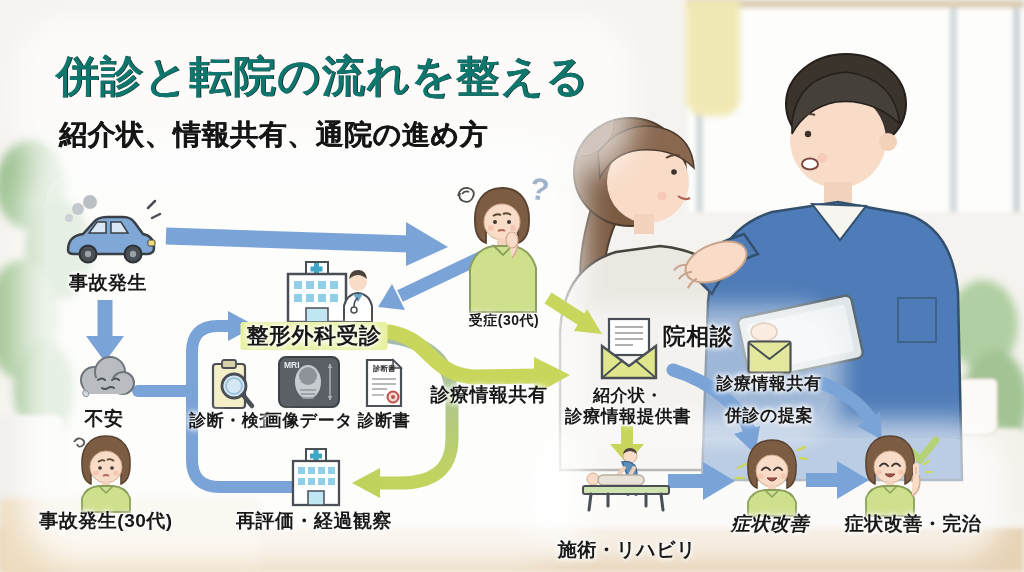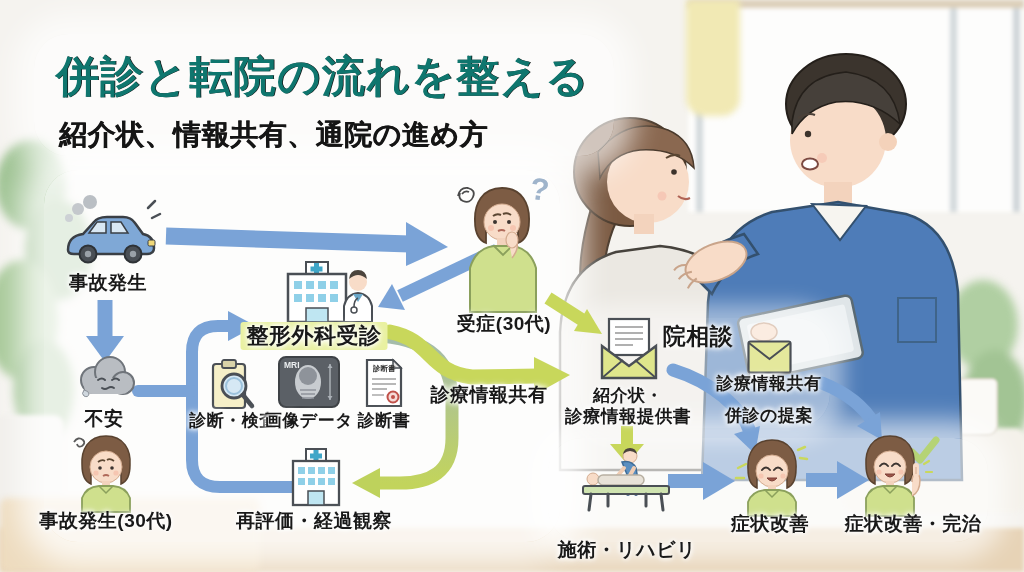--- a/index.html
+++ b/index.html
@@ -14,21 +14,21 @@
   .soft-panel{
     position:absolute;background:rgba(255,255,255,.78);border-radius:34px;
     box-shadow:0 0 30px 24px rgba(255,255,255,.78);
   }
   .label{
     position:absolute;font-weight:bold;color:#191919;text-align:center;line-height:1.12;
     white-space:nowrap;transform:translateX(-50%);
     text-shadow:0 0 5px #fff,0 0 5px #fff,0 0 8px #fff;
     letter-spacing:.5px;
   }
-  .f17{font-size:17px;} .f19{font-size:19px;} .f21{font-size:19px;} .f23{font-size:23px;}
+  .f17{font-size:17px;} .f19{font-size:19px;} .f21{font-size:14px;} .f23{font-size:23px;}
   .title{
     position:absolute;left:56px;top:48px;font-size:43px;font-weight:bold;color:#0f766e;
     letter-spacing:1px;text-shadow:.8px 0 0 #121212;white-space:nowrap;
   }
   .subtitle{
     position:absolute;left:59px;top:116px;font-size:28px;font-weight:bold;color:#151515;
     letter-spacing:.5px;text-shadow:.6px 0 0 #151515;white-space:nowrap;
   }
   .hl{background:#e9f1a0;padding:1px 6px 2px 6px;border-radius:3px;}
   svg{display:block;overflow:visible;}
@@ -369,21 +369,21 @@
     <path d="M38 2 C20 2 13 16 14 31 C14 42 18 48 23 50 L23 33 Q38 23 53 33 L53 50 C58 48 62 42 62 31 C63 16 56 2 38 2 Z" fill="#7d5c44" stroke="#59422f" stroke-width="1.5"></path>
     <circle cx="38" cy="33" r="16" fill="#f8dcc8" stroke="#d4ac90" stroke-width="1"></circle>
     <path d="M28 32 q4 -5 8 0 M40 32 q4 -5 8 0" fill="none" stroke="#3c3430" stroke-width="2" stroke-linecap="round"></path>
     <path d="M33 40 q5 6 10 0 Z" fill="#9c5548" stroke="#7c4038" stroke-width="1"></path>
     <circle cx="27" cy="38" r="2.6" fill="#f5c0ab" opacity=".8"></circle>
       <circle cx="49" cy="38" r="2.6" fill="#f5c0ab" opacity=".8"></circle>
     <rect x="34" y="47" width="8" height="7" fill="#f3d3bd"></rect>
     <path d="M14 78 L14 64 Q18 53 31 52 L45 52 Q58 53 62 64 L62 78 Z" fill="#cfe08d" stroke="#8ba05c" stroke-width="1.8"></path>
     <path d="M31 52 L38 59 L45 52" fill="none" stroke="#8ba05c" stroke-width="1.5"></path>
   </svg>
-  <div class="label f19" style="left:770px;top:513px;">症状改善</div>
+  <div class="label f19" style="left:770px;top:513px;font-style:italic;">症状改善</div>
 
   <svg class="abs" style="left:850px;top:430px;" width="94" height="86" viewBox="0 0 94 86">
     <g>
       <path d="M62 22 L70 30 L86 10" fill="none" stroke="#b5d376" stroke-width="7" stroke-linecap="round" stroke-linejoin="round"></path>
     </g>
     <path d="M40 6 C22 6 15 20 16 35 C16 46 20 52 25 54 L25 37 Q40 27 55 37 L55 54 C60 52 64 46 64 35 C65 20 58 6 40 6 Z" fill="#7d5c44" stroke="#59422f" stroke-width="1.5"></path>
     <circle cx="40" cy="37" r="16" fill="#f8dcc8" stroke="#d4ac90" stroke-width="1"></circle>
     <path d="M30 36 q4 -5 8 0 M42 36 q4 -5 8 0" fill="none" stroke="#3c3430" stroke-width="2" stroke-linecap="round"></path>
     <path d="M35 44 q5 6 10 0 Z" fill="#9c5548" stroke="#7c4038" stroke-width="1"></path>
     <circle cx="29" cy="42" r="2.6" fill="#f5c0ab" opacity=".8"></circle>

